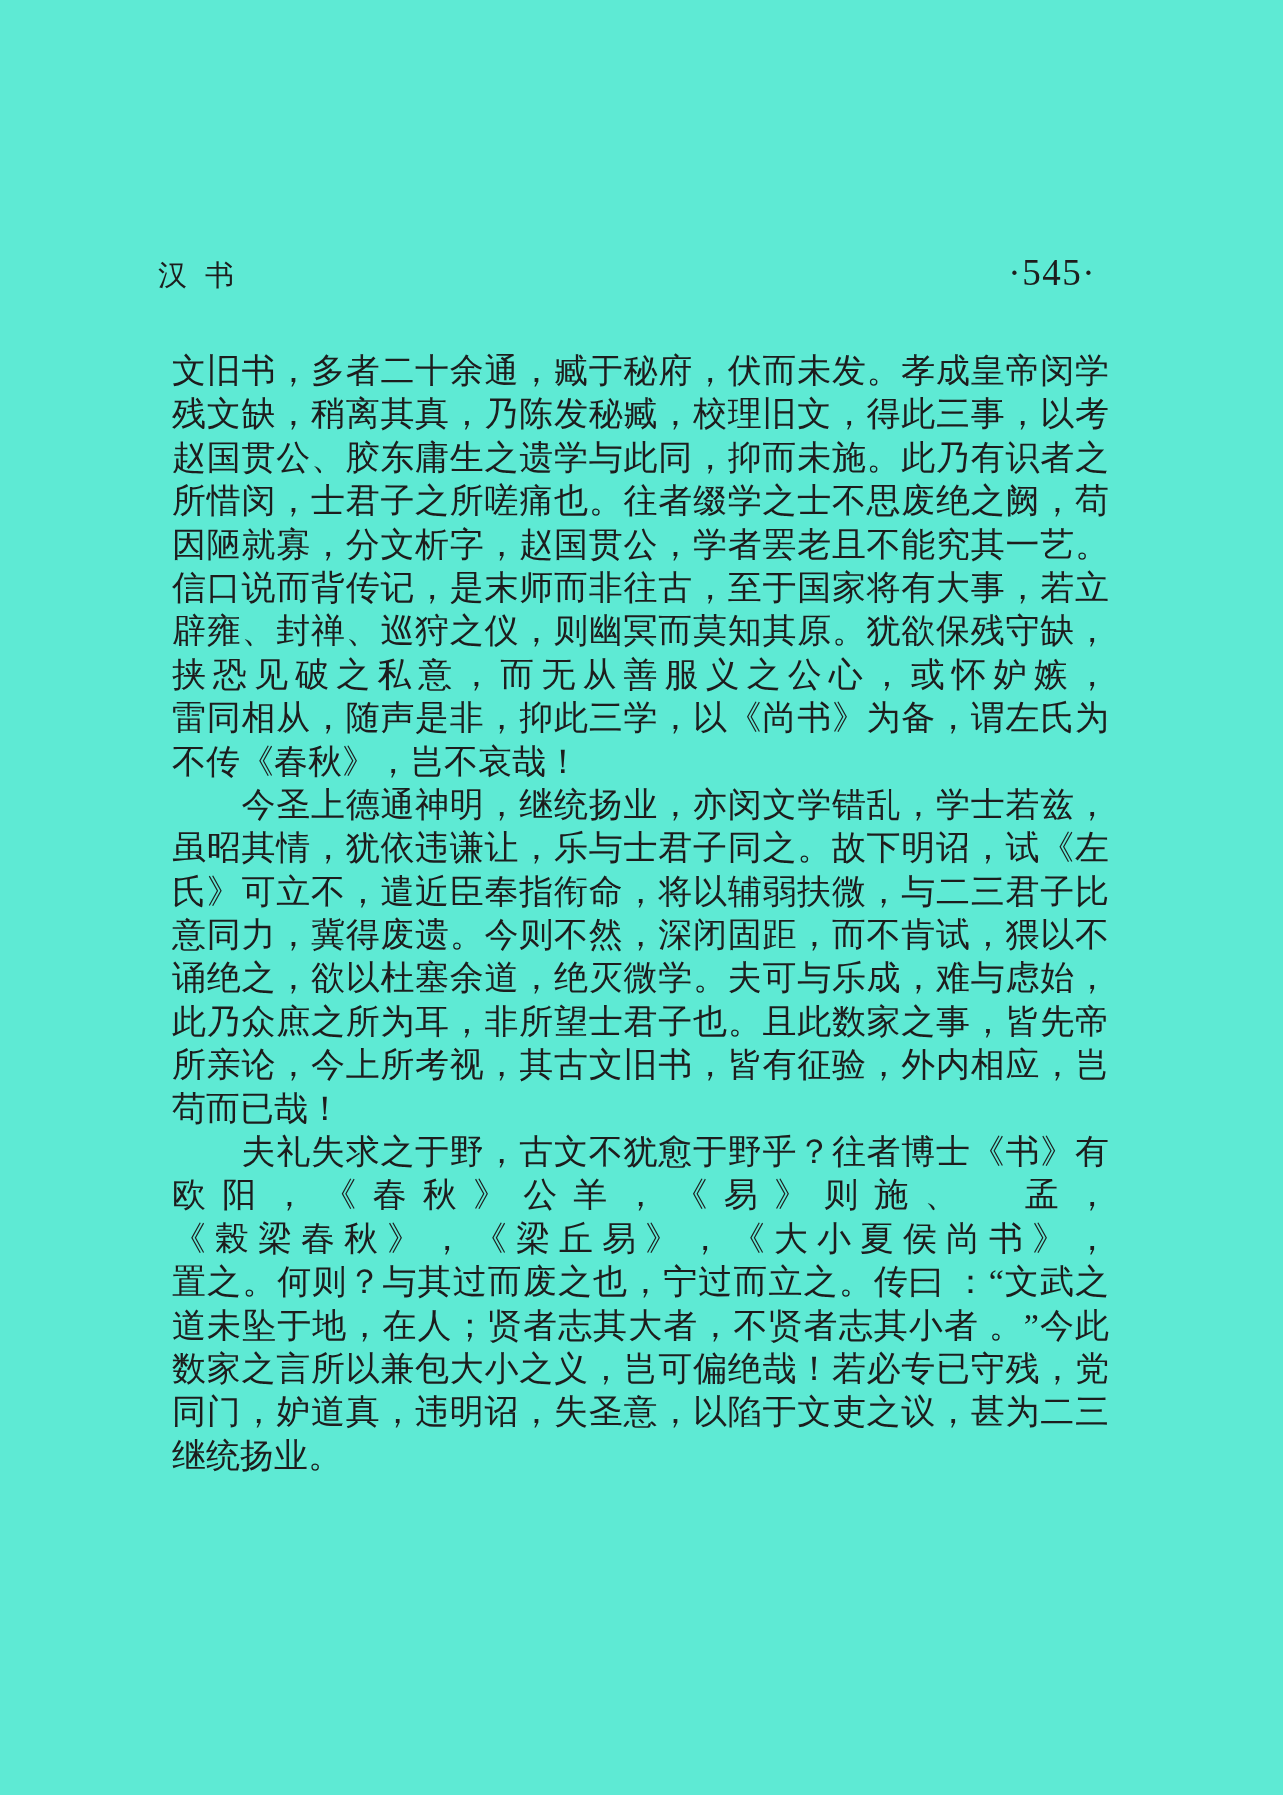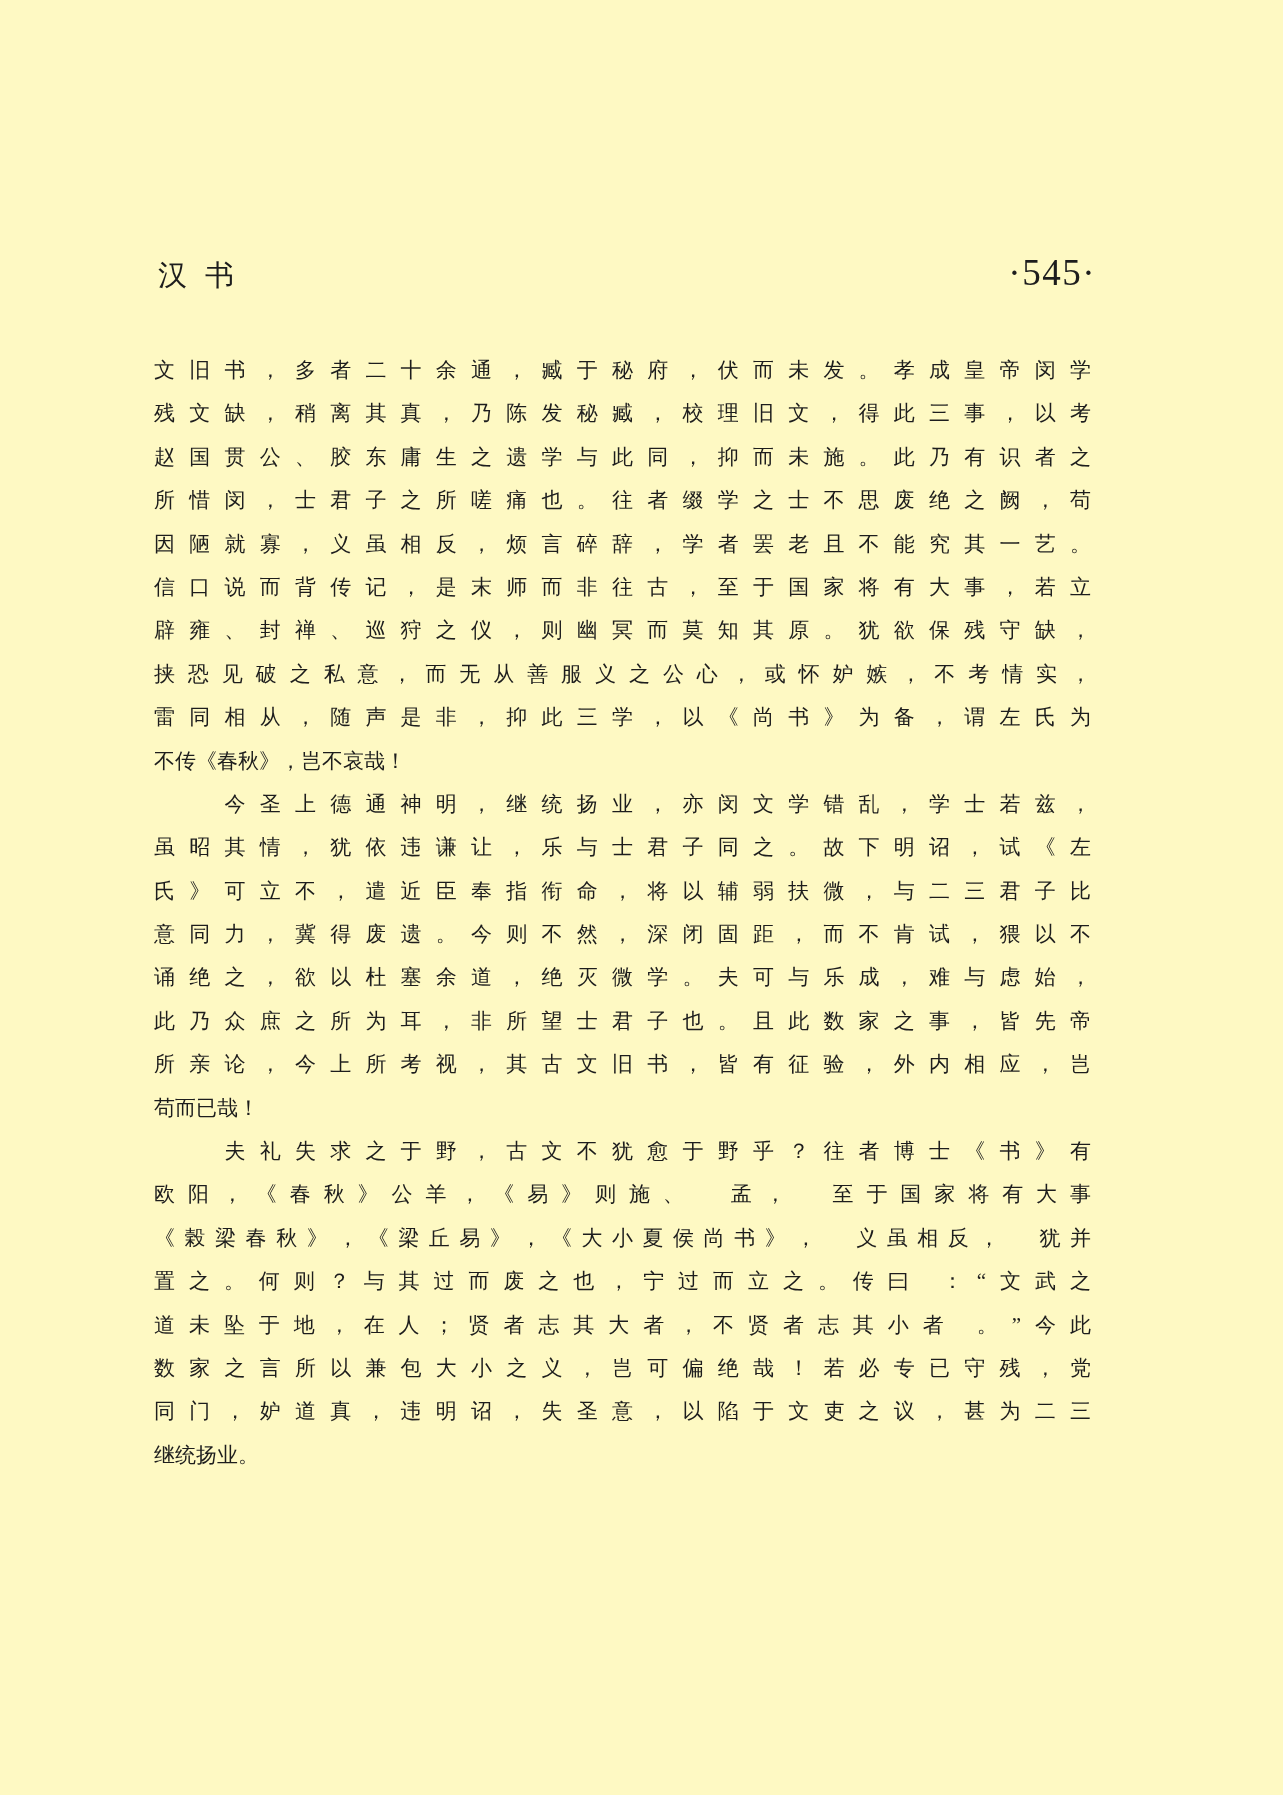--- a/index.html
+++ b/index.html
@@ -9,21 +9,21 @@
     height: 1795px;
     background: #ffffff;
     position: relative;
     font-family: "Liberation Serif", "DejaVu Serif", serif;
     color: #1d1d1d;
     overflow: hidden;
   }
   .page {
     position: absolute;
     inset: 0;
-    background: #fef9c3;
+    background: #5eead4;
     padding-left: 32px;
   }
   .page-header {
     position: absolute;
     left: 158px;
     top: 256px;
     width: 938px;
     display: flex;
     justify-content: space-between;
     align-items: baseline;
@@ -33,24 +33,24 @@
   .book-title {
     letter-spacing: 0.62em;
     font-weight: 400;
   }
   .page-number {
     letter-spacing: 1.5px;
     font-size: 37px;
   }
   .text-block {
     position: absolute;
-    left: 154px;
+    left: 172px;
     top: 349px;
     width: 937px;
-    font-size: 21px;
+    font-size: 34px;
     line-height: 43.4px;
   }
   .line {
     height: 43.4px;
     overflow: hidden;
     text-align: justify;
     text-align-last: justify;
     word-break: keep-all;
     white-space: normal;
   }
@@ -67,21 +67,21 @@
   <header class="page-header">
     <span class="book-title">汉书</span>
     <span class="page-number">·545·</span>
   </header>
 
   <main class="text-block" id="text-block">
       <div class="line">文旧书，多者二十余通，臧于秘府，伏而未发。孝成皇帝闵学</div>
       <div class="line">残文缺，稍离其真，乃陈发秘臧，校理旧文，得此三事，以考</div>
       <div class="line">赵国贯公、胶东庸生之遗学与此同，抑而未施。此乃有识者之</div>
       <div class="line">所惜闵，士君子之所嗟痛也。往者缀学之士不思废绝之阙，苟</div>
-      <div class="line">因陋就寡，义虽相反，烦言碎辞，学者罢老且不能究其一艺。</div>
+      <div class="line">因陋就寡，分文析字，赵国贯公，学者罢老且不能究其一艺。</div>
       <div class="line">信口说而背传记，是末师而非往古，至于国家将有大事，若立</div>
       <div class="line">辟雍、封禅、巡狩之仪，则幽冥而莫知其原。犹欲保残守缺，</div>
       <div class="line">挟恐见破之私意，而无从善服义之公心，或怀妒嫉，不考情实，</div>
       <div class="line">雷同相从，随声是非，抑此三学，以《尚书》为备，谓左氏为</div>
       <div class="line para-end">不传《春秋》，岂不哀哉！</div>
       <div class="line">　　今圣上德通神明，继统扬业，亦闵文学错乱，学士若兹，</div>
       <div class="line">虽昭其情，犹依违谦让，乐与士君子同之。故下明诏，试《左</div>
       <div class="line">氏》可立不，遣近臣奉指衔命，将以辅弱扶微，与二三君子比</div>
       <div class="line">意同力，冀得废遗。今则不然，深闭固距，而不肯试，猥以不</div>
       <div class="line">诵绝之，欲以杜塞余道，绝灭微学。夫可与乐成，难与虑始，</div>

